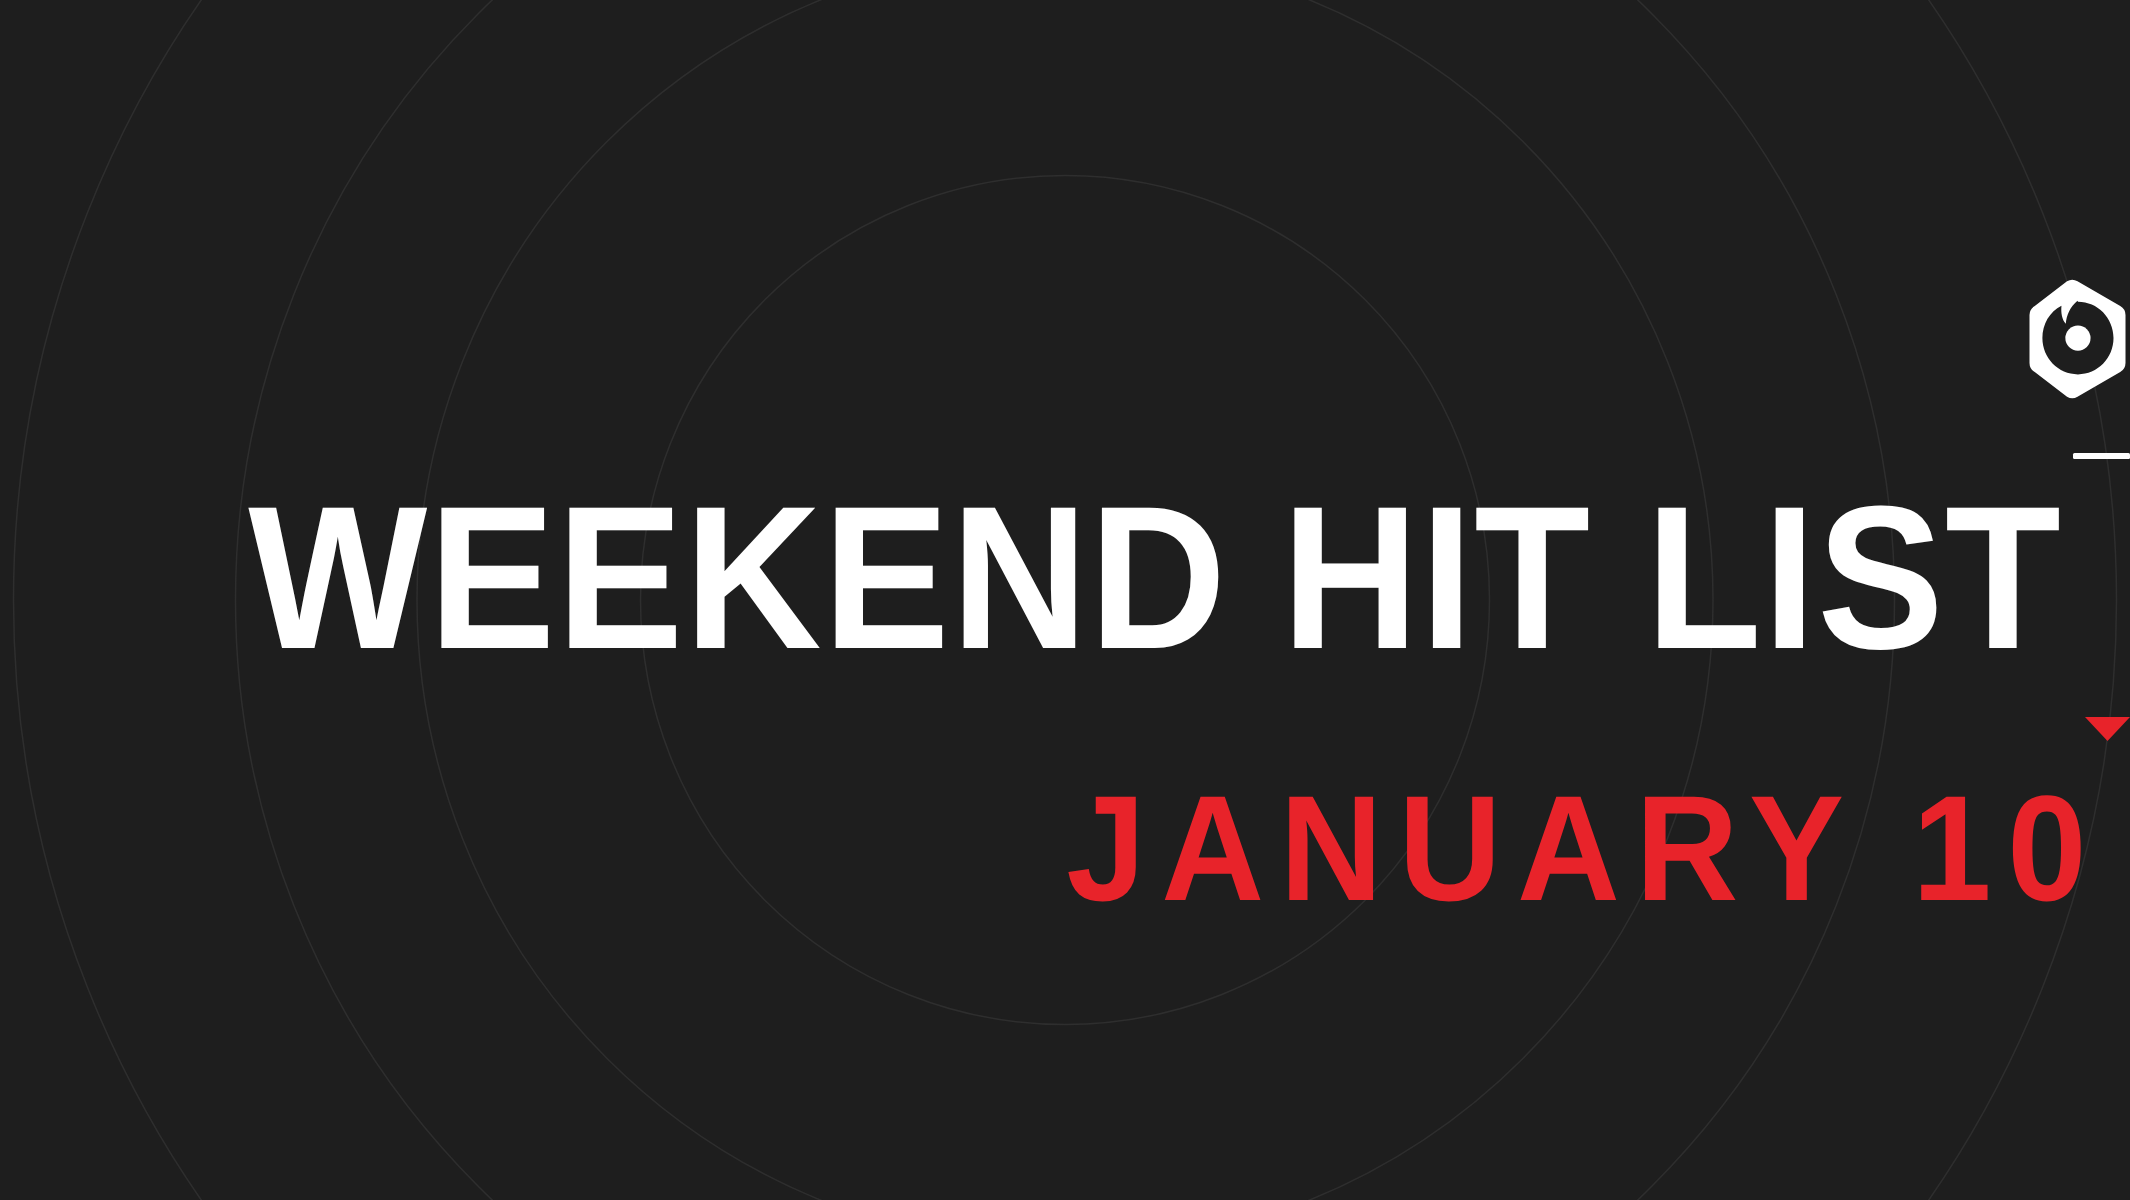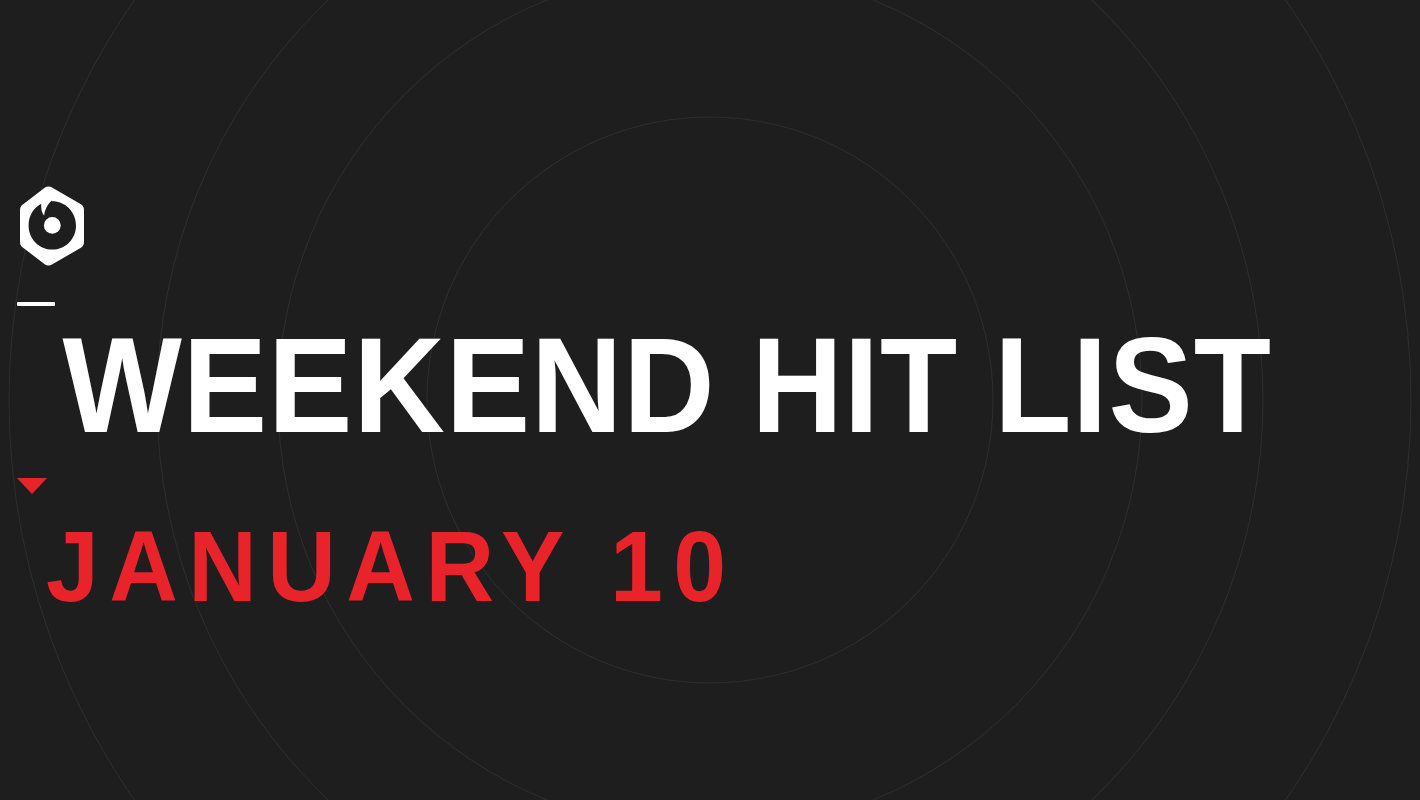--- a/index.html
+++ b/index.html
@@ -30,27 +30,27 @@
   }
   .rings svg {
     display: block;
     width: 1420px;
     height: 800px;
   }
 
   
   .stack {
     position: absolute;
-    left: 17px;
+    left: 0;
     right: 0;
     top: 0;
     height: 800px;
     display: flex;
     flex-direction: column;
-    align-items: flex-start;
+    align-items: flex-end;
     justify-content: flex-start;
   }
 
   
   .logo-wrap {
     margin-top: 186px;
     width: 70px;
     height: 80px;
     display: flex;
     align-items: center;

